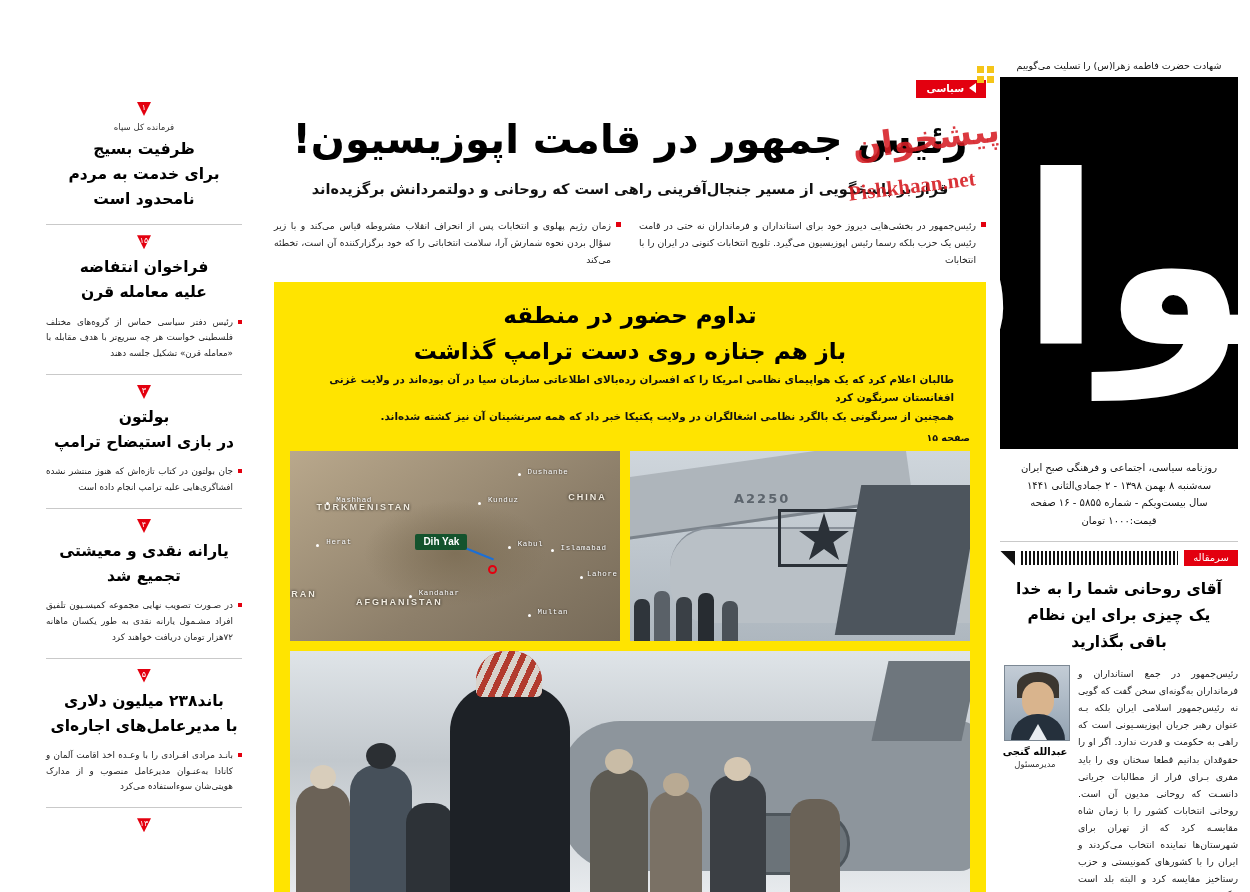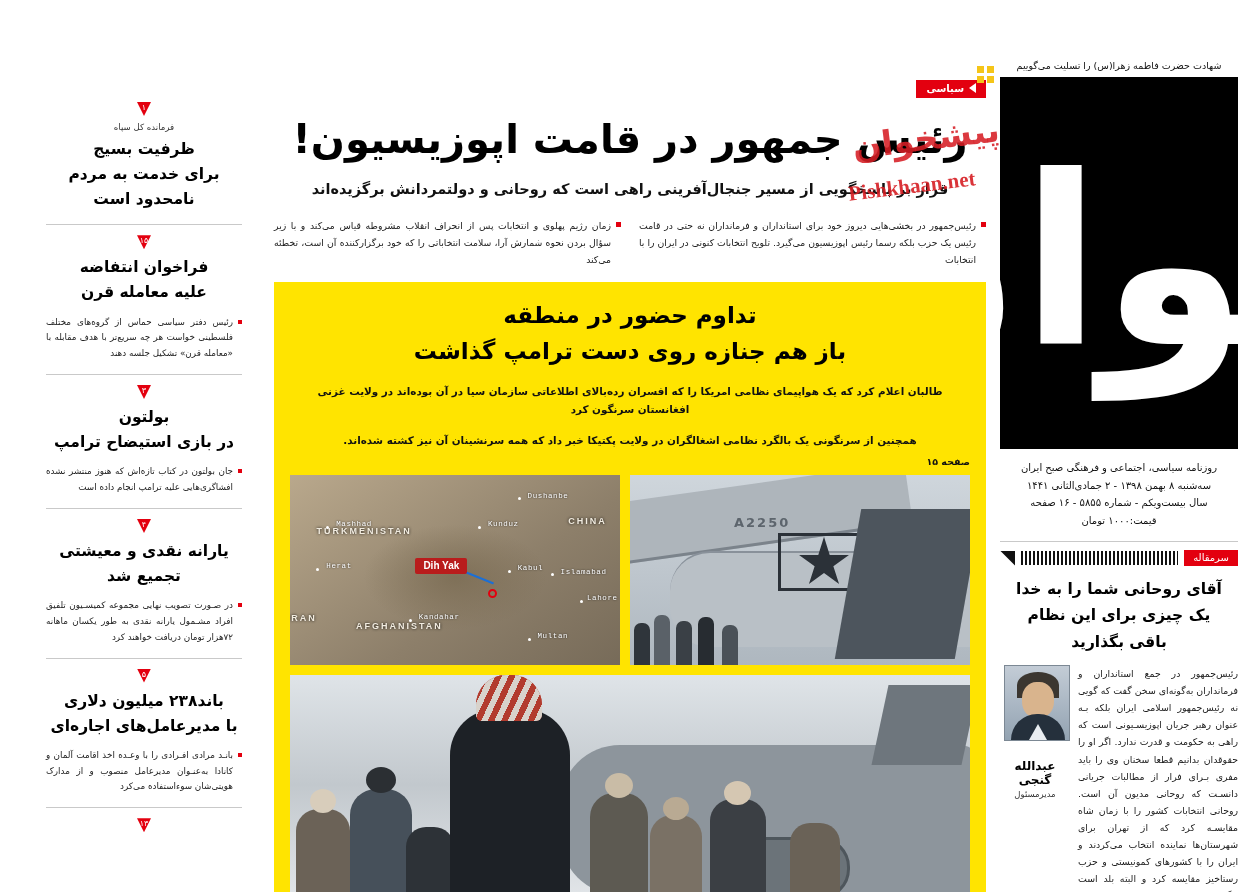--- a/index.html
+++ b/index.html
@@ -135,22 +135,22 @@
   }
   .author-photo .body {
     position:absolute; bottom:0; left:6px; width:54px; height:26px;
     background:#25303c; border-radius:28px 28px 0 0;
   }
   .author-photo .shirt {
     position:absolute; bottom:0; left:24px; width:18px; height:16px;
     background:#e9edf1; clip-path: polygon(50% 0, 100% 100%, 0 100%);
   }
   .author-name {
-    margin-top: 18px;
-    font-size: 12px; font-weight: bold; color:#000;
+    margin-top: 5px;
+    font-size: 10px; font-weight: bold; color:#000;
   }
   .author-role {
     margin-top: 2px;
     font-size: 8.5px; color:#333;
   }
 
   
   .center-col {
     position: absolute;
     top: 78px; right: 264px;
@@ -221,24 +221,23 @@
     width: 712px;
   }
   .yb-title {
     font-size: 23px;
     font-weight: bold;
     text-align: center;
     color: #000;
     line-height: 1.55;
   }
   .yb-lede {
-    margin-top: 12px;
+    margin-top: 0;
     font-size: 10.4px;
     line-height: 1.8;
-    text-align: center;
     color: #111;
     font-weight: bold;
     padding: 0 16px;
   }
   .yb-page {
     margin-top: 6px;
     font-size: 9.5px;
     color: #111;
     text-align: right;
     font-weight: bold;
@@ -312,21 +311,21 @@
     font-family:Liberation Mono, monospace;
     direction: ltr;
   }
   .map-country {
     position:absolute; color:#f2ece0; font-size:9px; font-weight:bold;
     letter-spacing:2px; text-shadow:0 0 3px rgba(0,0,0,.9);
     font-family:"Liberation Sans",sans-serif; direction: ltr; margin-top: 32px;
   }
   .map-pin-box {
     position:absolute; left:38%; top:44%;
-    background:#b91c1c; color:#fff; font-size:10px; font-weight:bold;
+    background:#14532d; color:#fff; font-size:10px; font-weight:bold;
     padding:2px 8px 3px; border-radius:2px; direction:ltr;
     font-family:"Liberation Sans",sans-serif;
   }
   .map-dot {
     position:absolute; left:60%; top:60%; width:9px;height:9px;
     border:2px solid #e3000f; border-radius:50%;
   }
   .map-arrow {
     position:absolute; left:50%; top:53%; width:40px; height:2px;
     background:#1b6fd6; transform: rotate(22deg);

